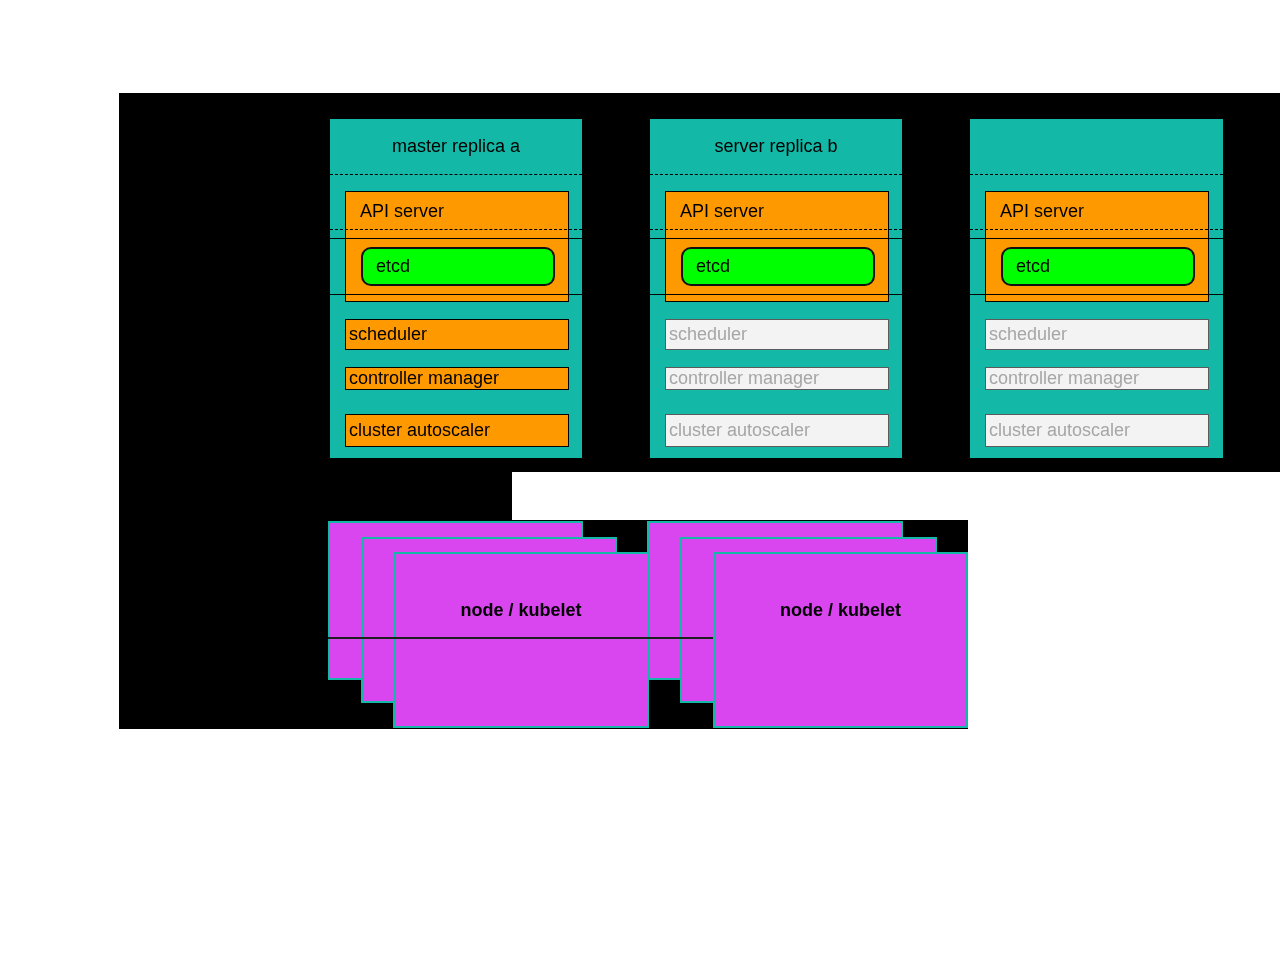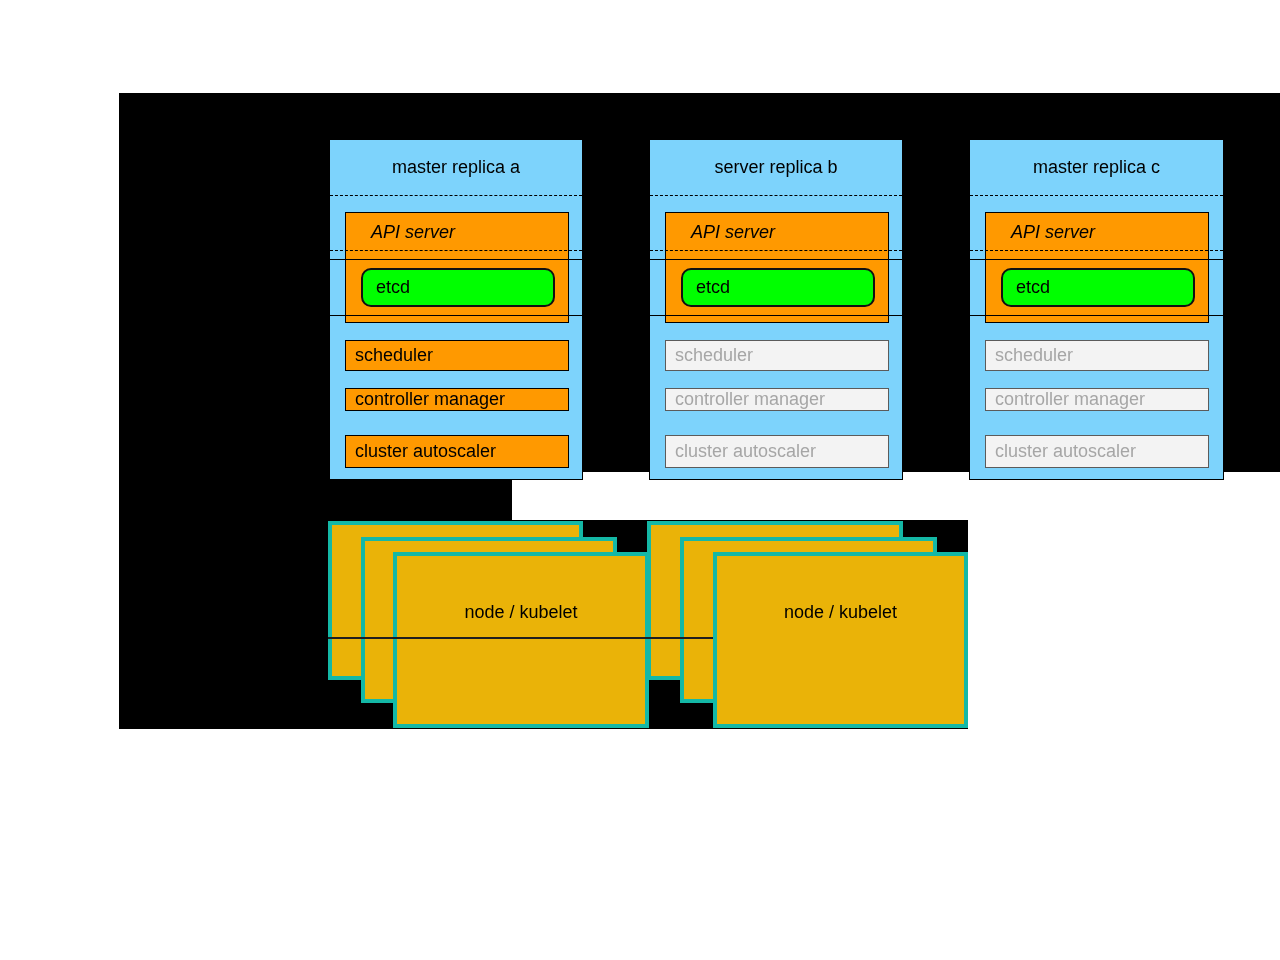--- a/index.html
+++ b/index.html
@@ -3,57 +3,58 @@
 <meta charset="utf-8">
 <style>
   html, body { margin: 0; padding: 0; background: #ffffff; }
   body {
     width: 1280px; height: 960px; position: relative; overflow: hidden;
     font-family: "Liberation Sans", "DejaVu Sans", sans-serif;
     font-size: 18px; color: #000;
   }
   .black-bg { position: absolute; background: #000; }
   .panel {
-    position: absolute; top: 139px; width: 254px; height: 341px;
-    background: #7dd3fc; border: 1px solid #000; box-sizing: border-box;
+    position: absolute; top: 118px; width: 254px; height: 341px;
+    background: #14b8a6; border: 1px solid #000; box-sizing: border-box;
   }
   .panel-title {
     position: absolute; left: 0; top: 0; width: 100%; height: 55px;
     display: flex; align-items: center; justify-content: center;
   }
   .hline { position: absolute; left: 0; width: 100%; height: 0; z-index: 6; }
   .hline.dashed { border-top: 1px dashed #000; }
   .hline.solid  { border-top: 1px solid #000; }
   .comp {
     position: absolute; left: 15px; width: 224px; box-sizing: border-box;
-    display: flex; align-items: center; padding-left: 9px;
+    display: flex; align-items: center; padding-left: 3px;
   }
   .comp.active { background: #ff9900; border: 1px solid #000; color: #000; }
   .comp.standby { background: #f3f3f3; border: 1.5px solid #5b5b5b; color: #a6a6a6; }
   .api-box {
     position: absolute; left: 15px; top: 72px; width: 224px; height: 111px;
     box-sizing: border-box; z-index: 2;
   }
   .api-box.active { background: #ff9900; border: 1px solid #000; }
   .api-label {
     position: absolute; left: 0; top: 0; width: 100%; height: 38px;
-    display: flex; align-items: center; padding-left: 25px; box-sizing: border-box; font-style: italic;
+    display: flex; align-items: center; padding-left: 14px; box-sizing: border-box;
   }
   .etcd-box {
     position: absolute; left: 15px; top: 55px; width: 194px; height: 39px;
     background: #00ff00; border: 2px solid #111; border-radius: 10px;
     box-sizing: border-box; display: flex; align-items: center; padding-left: 13px;
     z-index: 7;
   }
   .comp-sched { top: 200px; height: 31px; }
   .comp-cm    { top: 248px; height: 23px; }
   .comp-ca    { top: 295px; height: 33px; }
   .node-box {
-    position: absolute; background: #eab308; border: 4px solid #14b8a6;
+    position: absolute; background: #d946ef; border: 2px solid #14b8a6;
     box-sizing: border-box;
+    font-weight: bold;
   }
   .node-label {
     position: absolute; left: 0; top: 42px; width: 100%; height: 28px;
     display: flex; align-items: center; justify-content: center;
   }
   .node-line { position: absolute; height: 0; border-top: 2px solid #1f1f1f; z-index: 5; }
 </style>
 </head>
 <body>
 
@@ -86,21 +87,20 @@
   </div>
   <div class="hline dashed" style="top:110px;"></div>
   <div class="hline solid" style="top:119px;"></div>
   <div class="hline solid" style="top:175px;"></div>
   <div class="comp standby comp-sched">scheduler</div>
   <div class="comp standby comp-cm">controller manager</div>
   <div class="comp standby comp-ca">cluster autoscaler</div>
 </div>
 
 <div class="panel" style="left:969px; width:255px;">
-  <div class="panel-title">master replica c</div>
   <div class="hline dashed" style="top:55px;"></div>
   <div class="api-box active">
     <div class="api-label">API server</div>
     <div class="etcd-box">etcd</div>
   </div>
   <div class="hline dashed" style="top:110px;"></div>
   <div class="hline solid" style="top:119px;"></div>
   <div class="hline solid" style="top:175px;"></div>
   <div class="comp standby comp-sched">scheduler</div>
   <div class="comp standby comp-cm">controller manager</div>

